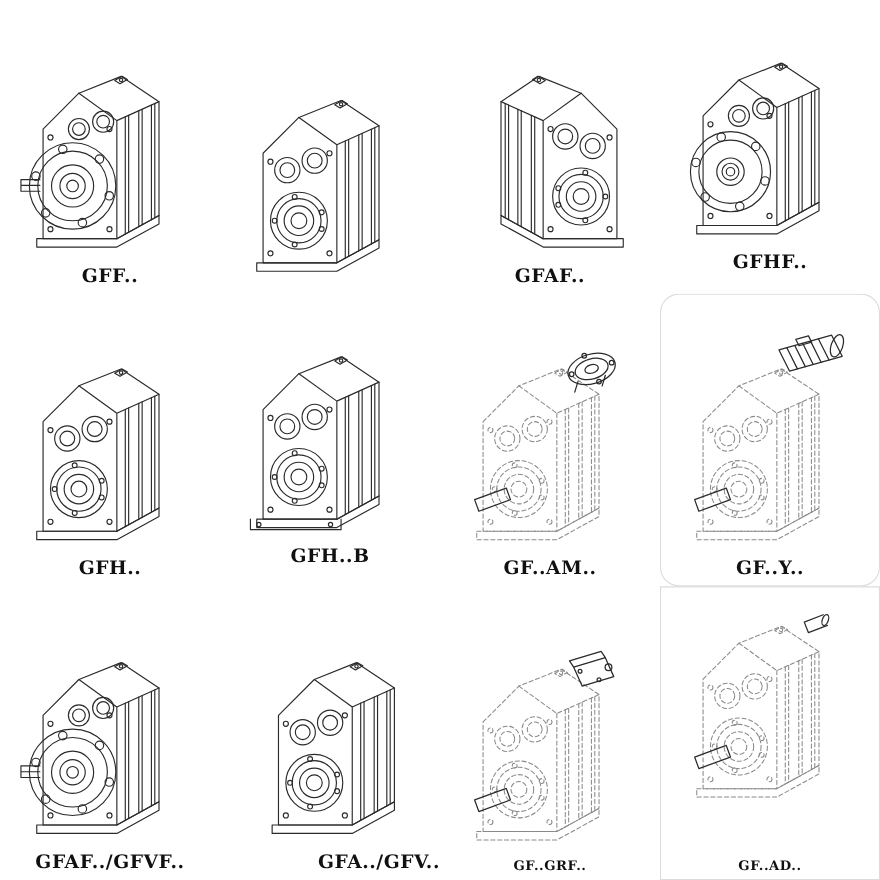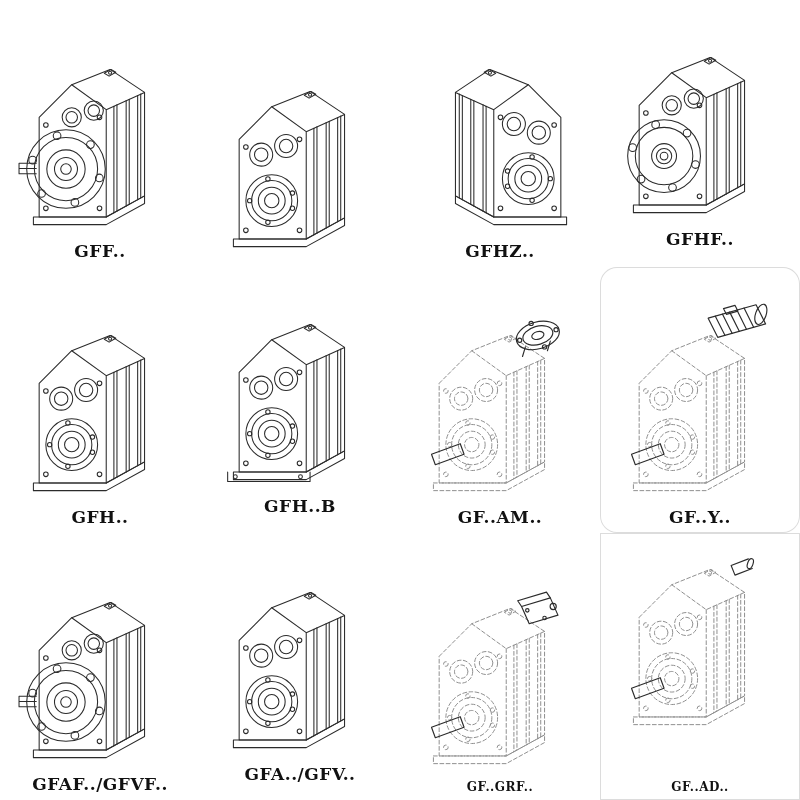--- a/index.html
+++ b/index.html
@@ -136,21 +136,21 @@
               <circle cx="54" cy="129.4" r="2.3"></circle>
               <circle cx="79.6" cy="144.1" r="2.3"></circle>
               <circle cx="31" cy="96" r="2.4"></circle>
               <circle cx="87" cy="88" r="2.4"></circle>
               <circle cx="31" cy="183" r="2.4"></circle>
               <circle cx="87" cy="183" r="2.4"></circle>
             </g>
           </g>
         </svg>
       </div>
-      <figcaption class="label">GFHZ..</figcaption>
+      <figcaption class="label">GFAF..</figcaption>
     </figure>
     <figure class="cell" style="margin: 12px;">
       <div class="art">
         <svg viewBox="0 0 175 215" fill="none" stroke-linejoin="round" stroke-linecap="round" xmlns="http://www.w3.org/2000/svg">
           <g stroke="#2b2b2b" stroke-width="1.1">
             <path d="M24,88 L58,54 L98,38 L134,62 L134,170 L94,192 L24,192 Z"></path>
             <path d="M58,54 L94,80 L134,62 M94,80 L94,192"></path>
             <path d="M102,76.4 L102,187.6"></path>
             <path d="M105.2,75 L105.2,185.8"></path>
             <path d="M114.8,70.6 L114.8,180.6"></path>
@@ -390,21 +390,21 @@
             <circle cx="26.5" cy="167.5" r="4"></circle>
             <circle cx="17.2" cy="132.7" r="4"></circle>
             <circle cx="42.7" cy="107.2" r="4"></circle>
             <circle cx="77.5" cy="116.5" r="4"></circle>
             <path d="M3,136 L21,136 M3,147 L21,147 M3,136 L3,147 M3,141.5 L21,141.5"></path>
           </g>
         </svg>
       </div>
       <figcaption class="label">GFAF../GFVF..</figcaption>
     </figure>
-    <figure class="cell" style="margin: 10px;">
+    <figure class="cell" style="margin: 0px; align-items: flex-end;">
       <div class="art">
         <svg viewBox="0 0 175 215" fill="none" stroke-linejoin="round" stroke-linecap="round" xmlns="http://www.w3.org/2000/svg">
           <g stroke="#2b2b2b" stroke-width="1.1">
             <path d="M24,88 L58,54 L98,38 L134,62 L134,170 L94,192 L24,192 Z"></path>
             <path d="M58,54 L94,80 L134,62 M94,80 L94,192"></path>
             <path d="M102,76.4 L102,187.6"></path>
             <path d="M105.2,75 L105.2,185.8"></path>
             <path d="M114.8,70.6 L114.8,180.6"></path>
             <path d="M118,69.2 L118,178.8"></path>
             <path d="M126.8,65.2 L126.8,174"></path>

